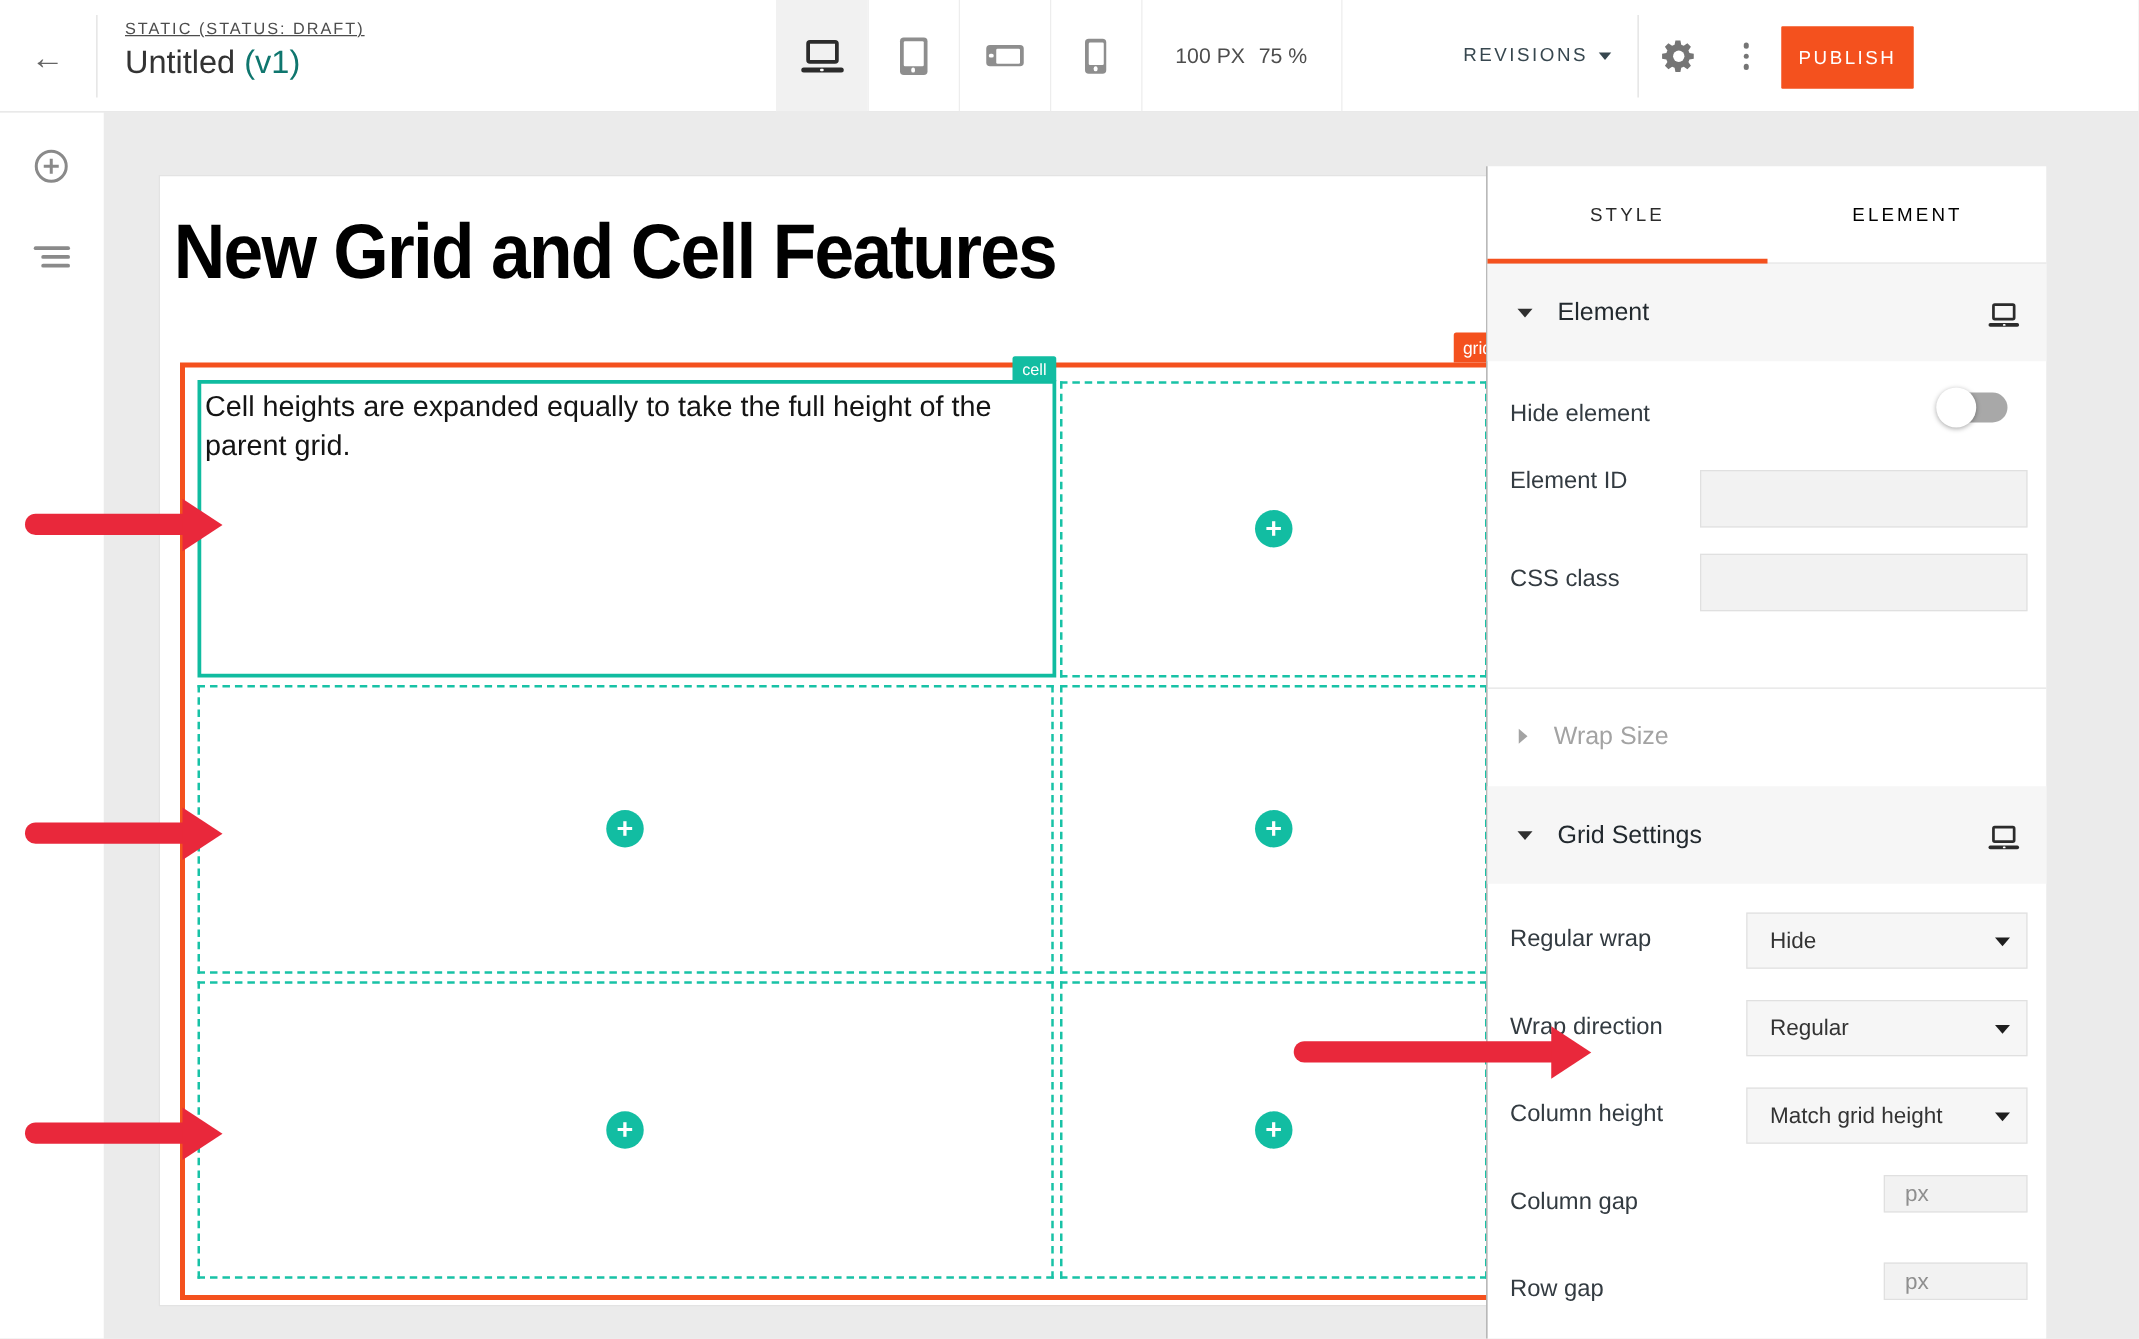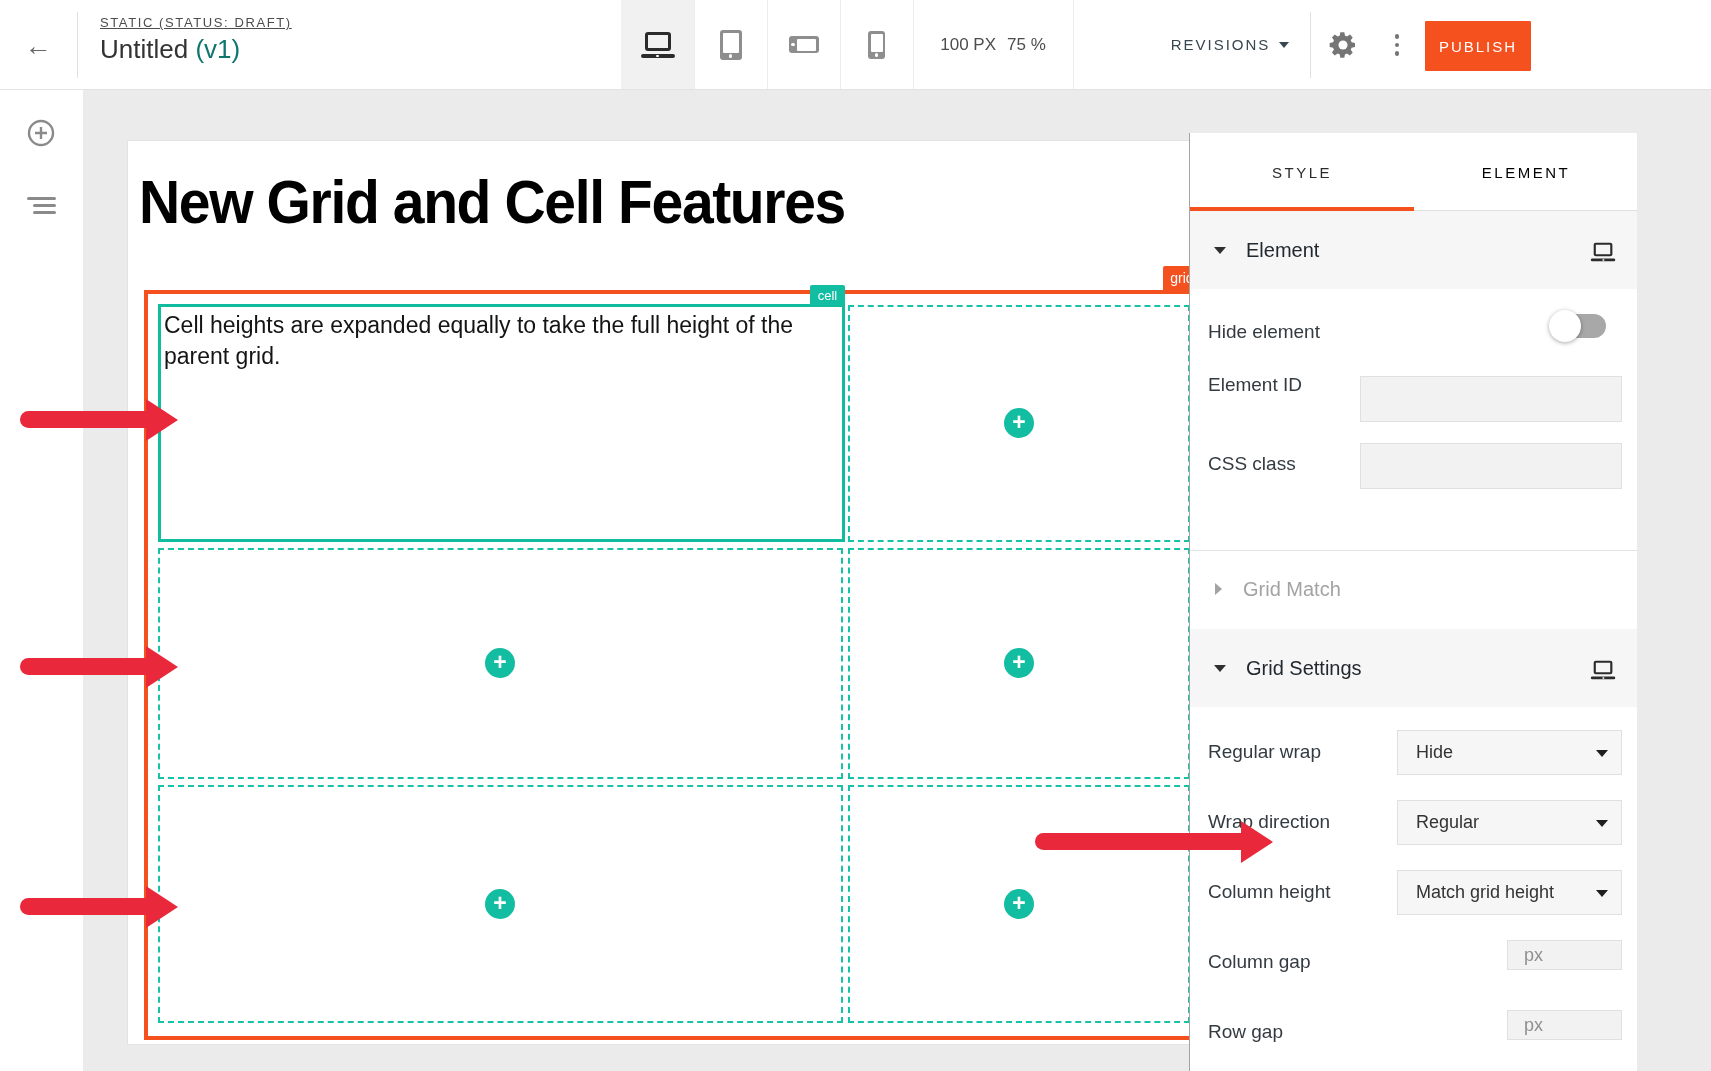--- a/index.html
+++ b/index.html
@@ -266,21 +266,21 @@
     <div class="row-label" style="top:241px;">Element ID</div>
     <input class="txt-input" style="top: 243px;" value="">
 
     <div class="row-label" style="top:320px;">CSS class</div>
     <input class="txt-input" style="top: 310px;" value="">
 
     <div class="panel-divider" style="top:417px;"></div>
 
     <div class="collapsed-row" style="top:426px;">
       <i class="caret-r"></i>
-      <span class="title">Grid Match</span>
+      <span class="title">Wrap Size</span>
     </div>
 
     <div class="strip" style="top:496px;">
       <i class="caret"></i>
       <span class="title">Grid Settings</span>
       <span class="mini-laptop">
         <span class="ic-laptop dark" style="display:block;">
             <span class="scr" style="display:block;"></span>
             <span class="base" style="display:block;"></span>
           </span>

